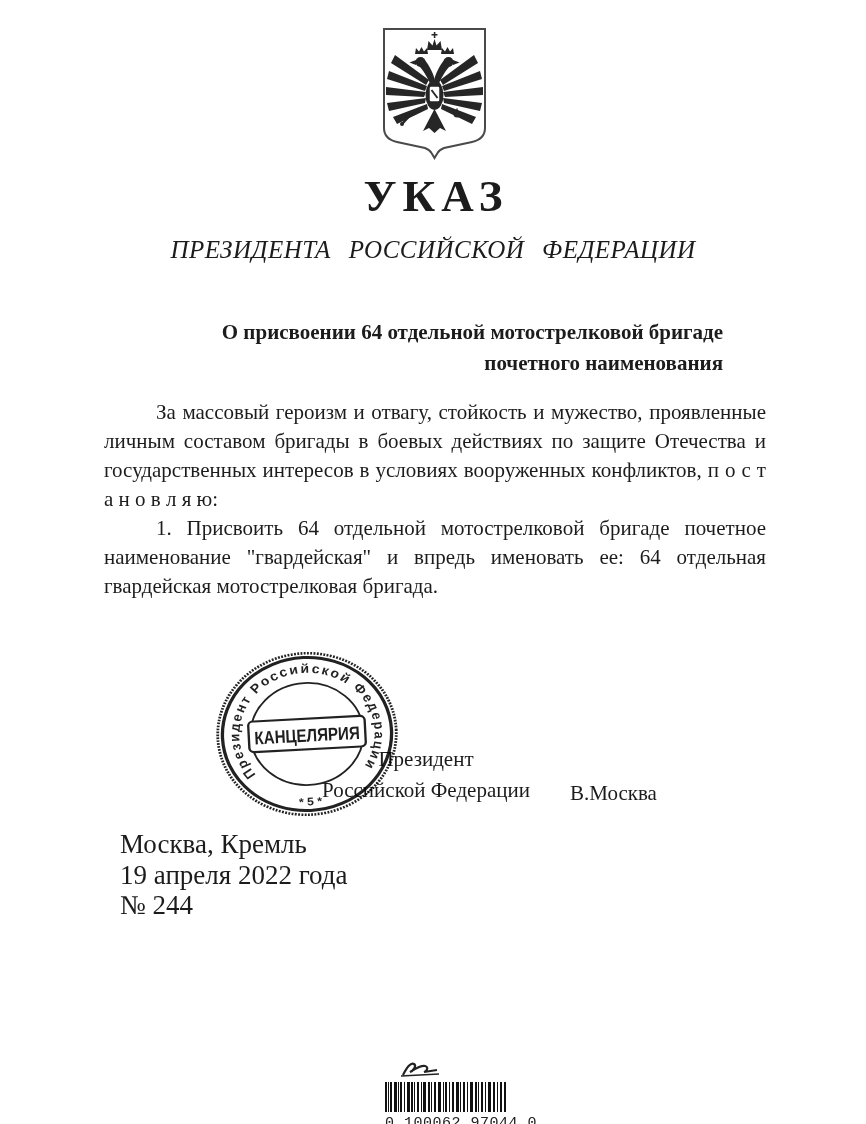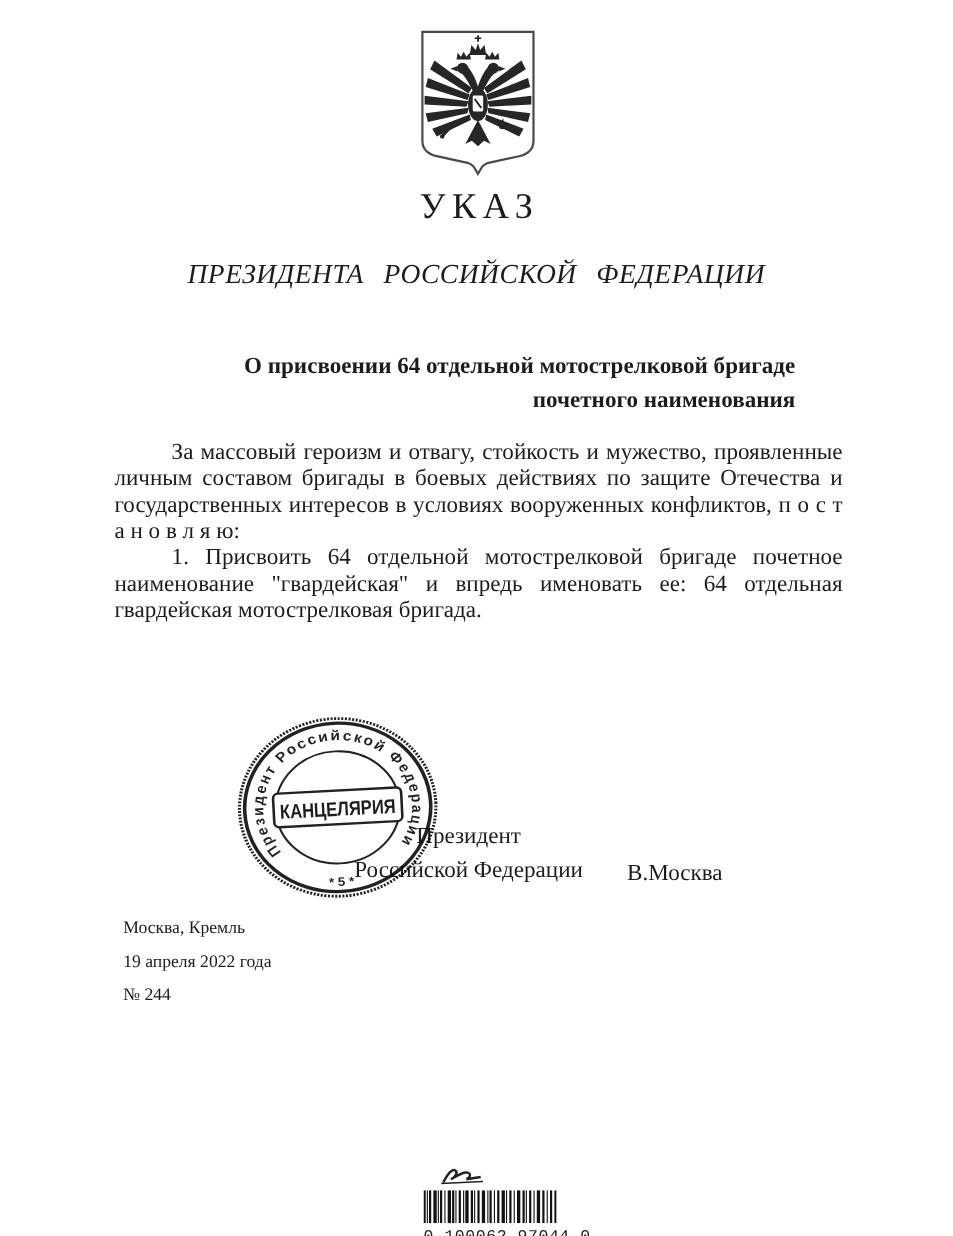--- a/index.html
+++ b/index.html
@@ -6,49 +6,49 @@
   .page {
     position:relative; width:866px; height:1124px; margin:0 auto;
     background: var(--paper, #ffffff);
     color: var(--ink, #1c1c1c);
     font-family:"Liberation Serif", serif;
     overflow:hidden;
   }
   .coat { position:absolute; left:378px; top:25px; width:113px; height:138px; }
   .title {
     position:absolute; top:170px; left:0; width:100%; margin:0;
-    text-align:center; font-size:33px; font-weight:400;
+    text-align:center; font-size:45px; font-weight:700;
     letter-spacing:6px; text-indent:6px;
   }
   .issuer {
     position:absolute; top:236px; left:0; width:100%;
     text-align:center; font-size:25px; letter-spacing:0.5px; word-spacing:11px;font-style:italic;
   }
   .subject {
     position:absolute; top:317px; left:50%; transform:translateX(-50%);
     width:580px; text-align:right; font-weight:700;
     font-size:21px; line-height:31px;
   }
   .body-text {
     position:absolute; top:398px; left:104px; width:662px;
-    font-size:21px; line-height:24px; text-align:justify;
+    font-size:21px; line-height:29px; text-align:justify;
   }
   .body-text p { margin:0; text-indent:52px; }
   .signature {
     position:absolute; top:744px; left:312px; width:380px;
     display:flex; align-items:flex-end; column-gap:30px; font-size:21px;
   }
   .sig-left { width:228px; text-align:center; line-height:31px; }
   .stamp {
     position:absolute; left:213px; top:649px; width:188px; height:170px;
     transform:rotate(-3deg); mix-blend-mode:multiply; opacity:0.95;
   }
   .issue-block {
-    position:absolute; top:829px; left:112px;
-    font-size:16px; line-height:30.5px;
+    position:absolute; top:829px; left:120px;
+    font-size:27px; line-height:30.5px;
   }
   .registrar-mark { position:absolute; left:399px; top:1059px; width:44px; height:20px; }
   .barcode-block { position:absolute; left:385px; top:1082px; width:121px; text-align:center; }
   .barcode-digits {
     font-family:"Liberation Mono", monospace; font-size:15px; line-height:15px;
     letter-spacing:0.5px; color:#222; margin-top:0; white-space:nowrap;
   }
   .stamp-ring-text { font-family:"Liberation Sans", sans-serif; font-weight:700; font-size:15px; letter-spacing:2px; fill:#161616; }
   .stamp-bottom-text { font-family:"Liberation Sans", sans-serif; font-weight:700; font-size:13px; fill:#161616; }
   .stamp-center-text { font-family:"Liberation Sans", sans-serif; font-weight:700; font-size:21.5px; fill:#111111; }

